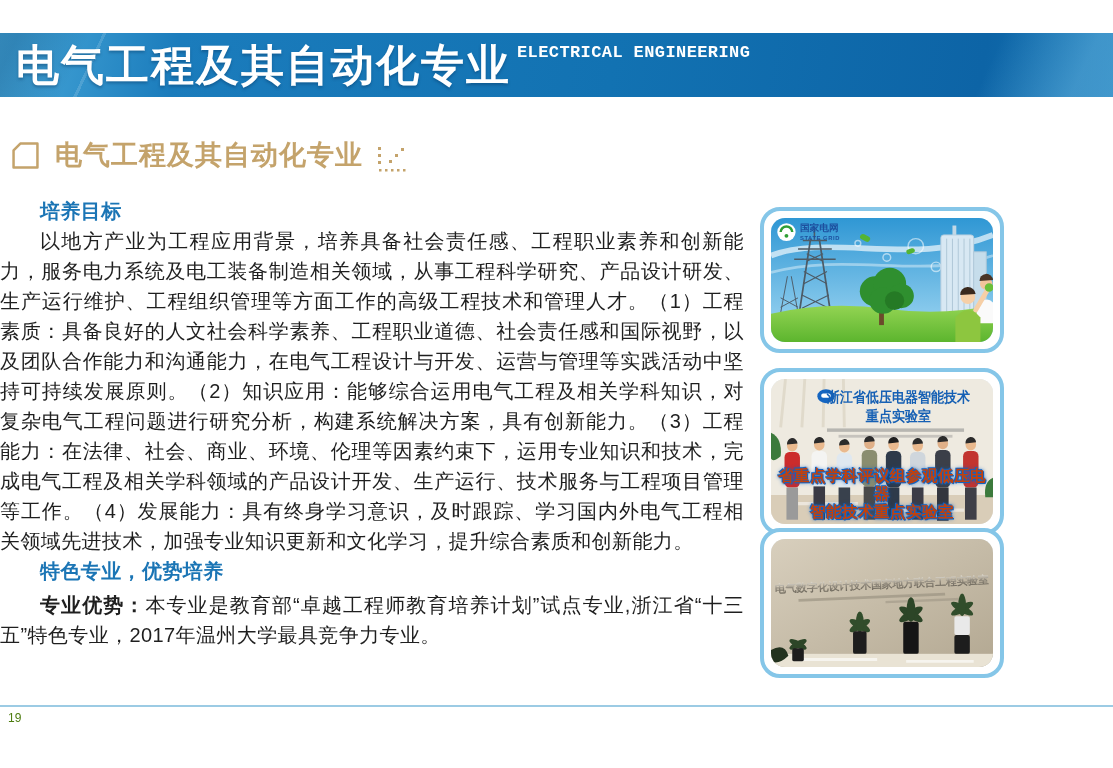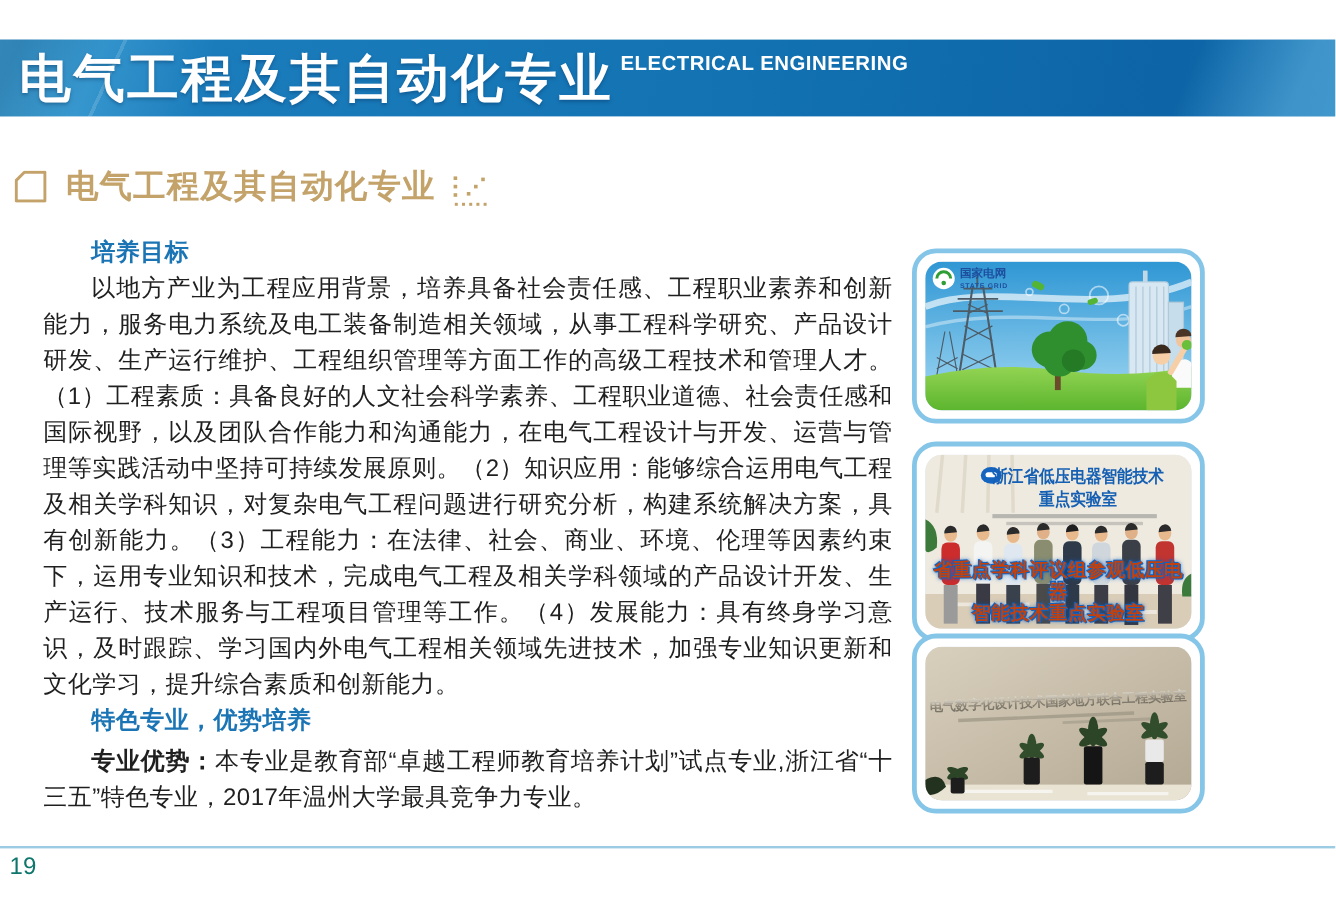--- a/index.html
+++ b/index.html
@@ -15,31 +15,31 @@
             background:
               linear-gradient(115deg, rgba(255,255,255,.28) 0 2px, transparent 2px 90px),
               linear-gradient(115deg, transparent 0 120px, rgba(255,255,255,.14) 120px 123px, transparent 123px 400px),
               linear-gradient(295deg, rgba(140,210,245,.35) 0 6%, transparent 14%),
               linear-gradient(115deg, rgba(9,70,120,.35) 0 4%, transparent 10%);
   }
   .banner-title-zh { position:absolute; left:16px; top:4px; color:#fff; font-size:43px;
             font-weight:800; letter-spacing:2px; white-space:nowrap;
             text-shadow:0 2px 3px rgba(0,40,80,.35); }
   .banner-title-en { position:absolute; left:517px; top:10px; color:#fff;
-            font-family:Liberation Sans, sans-serif; font-weight:700;
+            font-family:Liberation Mono, monospace; font-weight:700;
             font-size:17px; line-height:20px; letter-spacing:.4px; }
 
   
   .section-heading { position:absolute; left:12px; top:136px; display:flex; align-items:center; }
   .section-heading .sq-icon { width:27px; height:27px; margin-right:16px; }
   .section-title { font-size:27px; font-weight:800; color:#c4a36b; letter-spacing:1px; }
   .dots-decor { margin-left:14px; margin-top:10px; }
 
   
-  .text-col { position:absolute; left:0; top:196px; width:744px;padding-left:36px; }
+  .text-col { position:absolute; left:0; top:196px; width:744px; }
   .text-col p { font-size:20px; line-height:30px; color:#1f1f1f; letter-spacing:.4px;
                 text-align:justify; text-indent:2em; }
   .text-col p.subhead { color:#1b75b5; font-weight:bold; text-align:left; }
   .text-col p.para2 { margin-top:4px; }
   .lead-bold { font-weight:bold; }
 
   
   .photo-frame { position:absolute; left:760px; width:244px; border:4px solid #85c6e8;
                  border-radius:20px; background:#fff; padding:7px; }
   .photo { width:100%; height:100%; border-radius:14px; overflow:hidden; position:relative;
@@ -47,21 +47,21 @@
   .photo svg { display:block; width:100%; height:100%; }
   #photo1 { top:207px; height:146px; }
   #photo2 { top:368px; height:167px; }
   #photo3 { top:528px; height:150px; }
   .photo-caption { position:absolute; left:0; bottom:3px; width:100%; text-align:center;
            font-size:15.5px; font-weight:800; color:#c2410c; line-height:18px; letter-spacing:.5px;
            text-shadow:0 0 4px #1060c0, 0 0 2px #1565c0, 1px 1px 0 #1565c0, -1px -1px 0 #1565c0; }
 
   
   .footer-line { position:absolute; left:0; top:705px; width:1113px; height:2px; background:#9ccbe4; }
-  .page-number { position:absolute; left:8px; top:711px; font-size:20px; color:#0f766e;text-align:right; }
+  .page-number { position:absolute; left:8px; top:711px; font-size:12px; color:#4d7c0f;text-align:right; }
 </style>
 </head>
 <body>
 
 <div class="page">
 
   <div class="banner">
     <div class="banner-title-zh">电气工程及其自动化专业</div>
     <div class="banner-title-en">
       <div>ELECTRICAL ENGINEERING</div>

